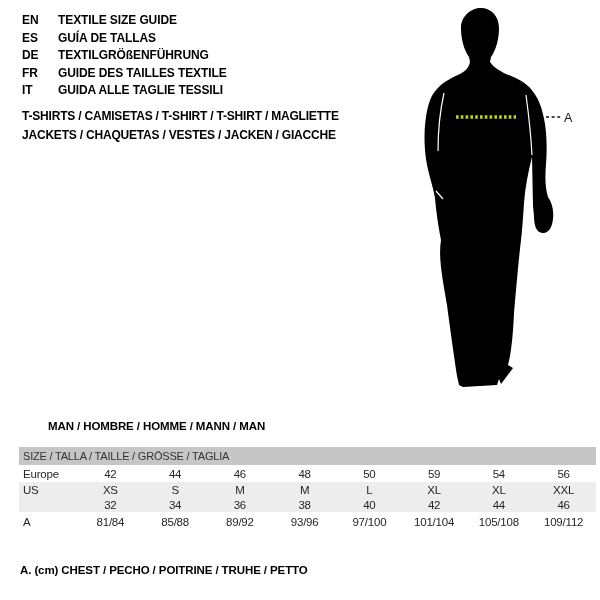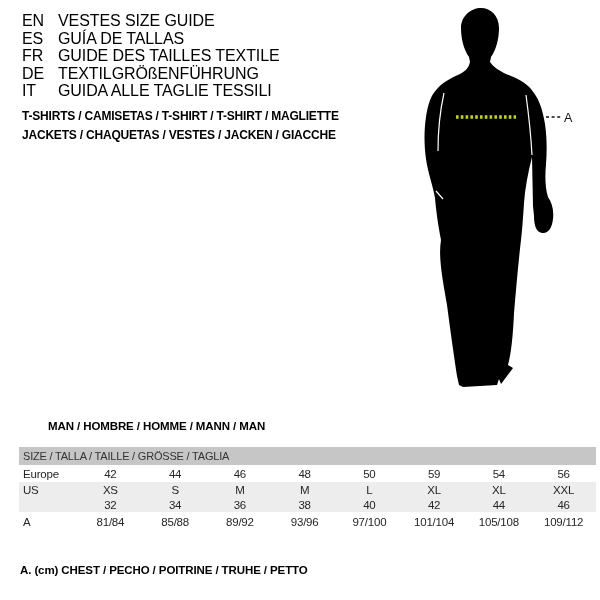--- a/index.html
+++ b/index.html
@@ -1,21 +1,21 @@
 <!DOCTYPE html>
 <html><head>
 <meta charset="utf-8">
 <style>
   html,body{margin:0;padding:0;}
   body{width:600px;height:600px;background:#ffffff;font-family:"Liberation Sans",sans-serif;color:#000;}
   .canvas{position:relative;width:600px;height:600px;background:#fff;overflow:hidden;}
 
   
   .lang-list{position:absolute;left:22px;top:12px;}
-  .lang-row{display:flex;font-weight:normal;font-size:16px;line-height:17.5px;letter-spacing:-0.1px;}
+  .lang-row{display:flex;font-weight:bold;font-size:12px;line-height:17.5px;letter-spacing:-0.1px;}
   .lang-code{width:36px;flex:0 0 36px;}
 
   
   .categories{position:absolute;left:22px;top:107px;font-weight:bold;font-size:12px;line-height:18.5px;letter-spacing:-0.2px;}
 
   
   .figure-wrap{position:absolute;left:380px;top:5px;width:200px;height:400px;}
 
   
   .section-label{position:absolute;left:20px;top:420px;font-weight:bold;font-size:11.5px;letter-spacing:-0.1px;margin-left:28px;}
@@ -35,33 +35,33 @@
   .footnote{position:absolute;left:20px;top:564px;font-weight:bold;font-size:11.5px;letter-spacing:-0.1px;}
 </style>
 </head>
 <body>
 
 <div class="canvas">
 
   <div class="lang-list">
     <div class="lang-row">
       <span class="lang-code">EN</span>
-      <span class="lang-label">VESTES SIZE GUIDE</span>
+      <span class="lang-label">TEXTILE SIZE GUIDE</span>
     </div>
     <div class="lang-row">
       <span class="lang-code">ES</span>
       <span class="lang-label">GUÍA DE TALLAS</span>
     </div>
     <div class="lang-row">
+      <span class="lang-code">DE</span>
+      <span class="lang-label">TEXTILGRÖßENFÜHRUNG</span>
+    </div>
+    <div class="lang-row">
       <span class="lang-code">FR</span>
       <span class="lang-label">GUIDE DES TAILLES TEXTILE</span>
-    </div>
-    <div class="lang-row">
-      <span class="lang-code">DE</span>
-      <span class="lang-label">TEXTILGRÖßENFÜHRUNG</span>
     </div>
     <div class="lang-row">
       <span class="lang-code">IT</span>
       <span class="lang-label">GUIDA ALLE TAGLIE TESSILI</span>
     </div>
   </div>
 
   <div class="categories">
     <div>T-SHIRTS / CAMISETAS / T-SHIRT / T-SHIRT / MAGLIETTE</div>
     <div>JACKETS / CHAQUETAS / VESTES / JACKEN / GIACCHE</div>

